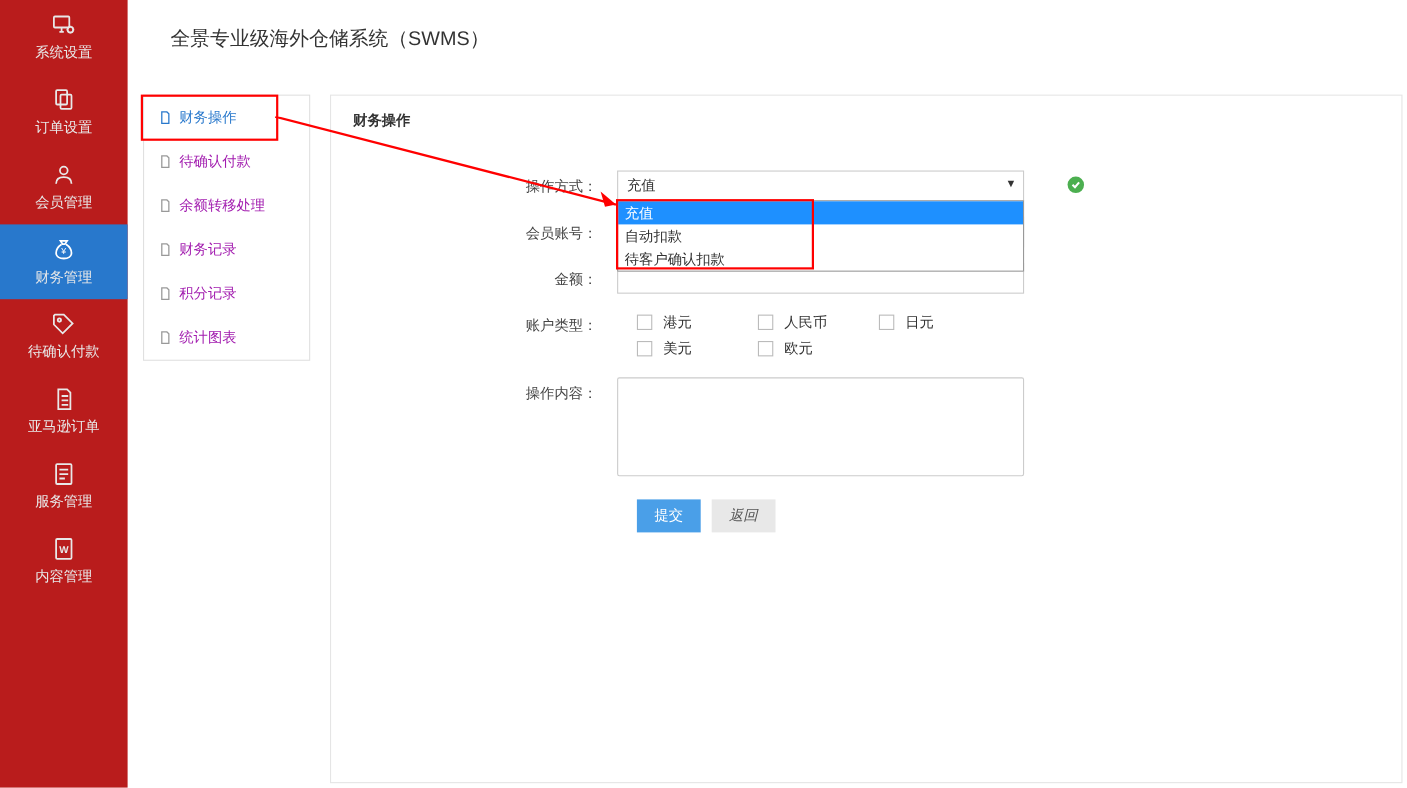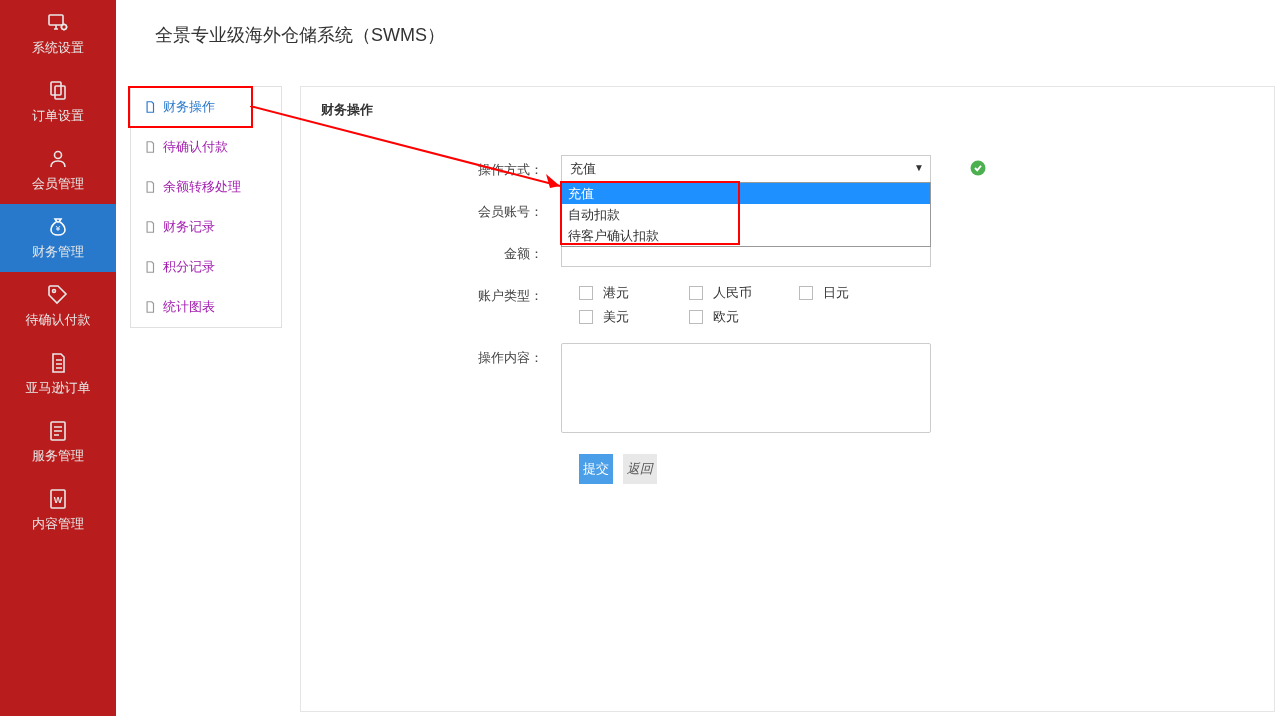--- a/index.html
+++ b/index.html
@@ -55,21 +55,21 @@
 
 .currency-row { display: flex; flex-wrap: wrap; width: 420px; }
 .currency-opt { display: flex; align-items: center; width: 110px; height: 24px; }
 .chk { width: 14px; height: 14px; border: 1px solid #bbb; margin-right: 10px; margin-left: 18px; }
 
 
 .textarea-box { width: 370px; height: 90px; border: 1px solid #ccc; border-radius: 2px; resize: none; padding: 4px; }
 
 
 .btn-row { margin-left: 258px; margin-top: 18px; }
-.btn { display: inline-flex; align-items: center; justify-content: center; height: 30px; padding: 0 4px; border: none; font-size: 13px; cursor: pointer; margin-right: 6px; }
+.btn { display: inline-flex; align-items: center; justify-content: center; height: 30px; padding: 0 16px; border: none; font-size: 13px; cursor: pointer; margin-right: 6px; }
 .btn-primary { background: #4a9fe8; color: #fff; }
 .btn-default { background: #e8e8e8; color: #555; font-style: italic; }
 
 
 .arrow-svg { position: absolute; left: 250px; top: 106px; width: 330px; height: 90px; z-index: 6; pointer-events: none; }
 </style>
 </head>
 <body>
 
 <div class="main-sidebar">

